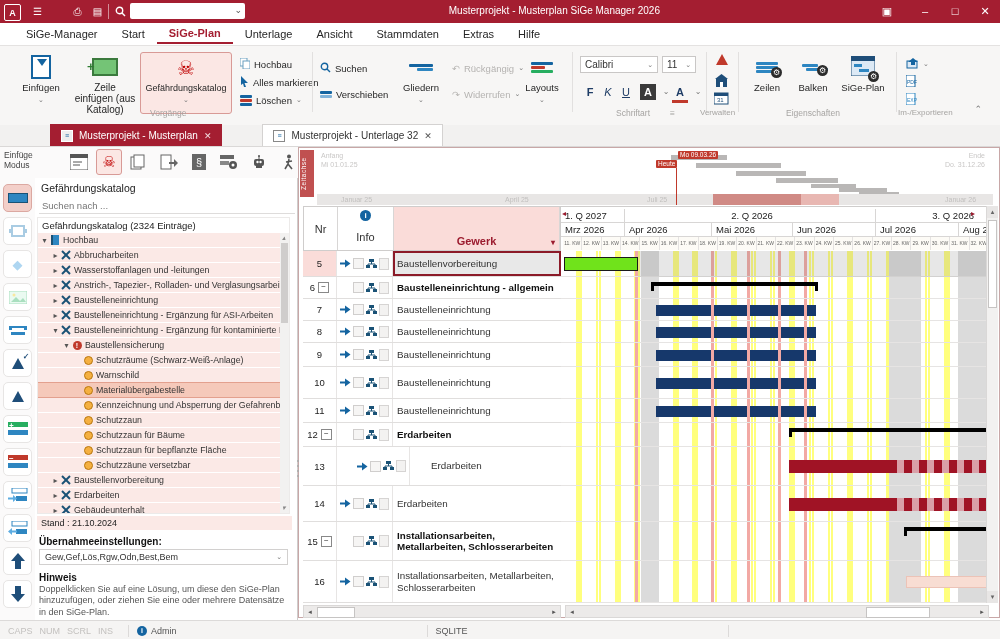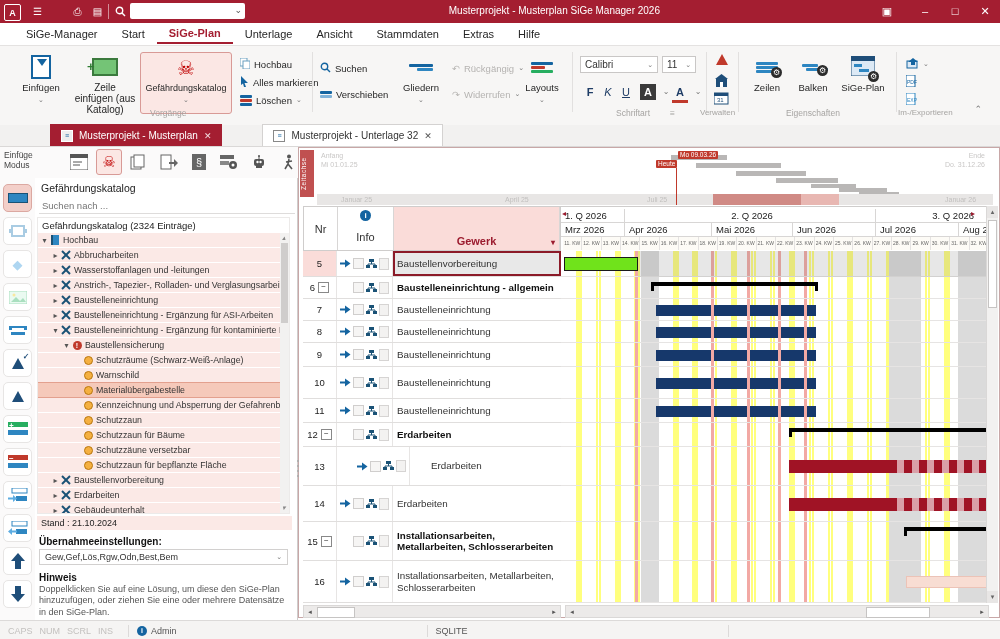--- a/index.html
+++ b/index.html
@@ -633,28 +633,28 @@
             <span class="tree-ico">
               <span style="display:inline-block;width:7px;height:7px;border-radius:50%;background:#f5b041;border:1px solid #b9770e"></span>
             </span>
             <span style="margin-left:2px">Schutzzaun für Bäume</span>
           </div>
           <div class="tree-row" style="padding-left: 35px;">
             <span class="tree-chev"></span>
             <span class="tree-ico">
               <span style="display:inline-block;width:7px;height:7px;border-radius:50%;background:#f5b041;border:1px solid #b9770e"></span>
             </span>
-            <span style="margin-left:2px">Schutzzäune versetzbar</span>
+            <span style="margin-left:2px">Schutzzaun für bepflanzte Fläche</span>
           </div>
           <div class="tree-row" style="padding-left: 35px;">
             <span class="tree-chev"></span>
             <span class="tree-ico">
               <span style="display:inline-block;width:7px;height:7px;border-radius:50%;background:#f5b041;border:1px solid #b9770e"></span>
             </span>
-            <span style="margin-left:2px">Schutzzaun für bepflanzte Fläche</span>
+            <span style="margin-left:2px">Schutzzäune versetzbar</span>
           </div>
           <div class="tree-row" style="padding-left: 13px;">
             <span class="tree-chev">▸</span>
             <span class="tree-ico">
               <svg width="10" height="10">
                 <g stroke="#1a5276" stroke-width="2">
                   <line x1="1" y1="1" x2="9" y2="9"></line>
                   <line x1="9" y1="1" x2="1" y2="9"></line>
                 </g>
               </svg>
@@ -742,21 +742,21 @@
       <div class="th-cell gewerk-head" style="left:90px;width:166px;display:flex;align-items:flex-end;justify-content:center;padding-bottom:3px">
         <span>Gewerk</span>
         <span style="position:absolute;right:4px;bottom:3px;font-size:8px">▾</span>
       </div>
     </div>
 
     <div class="tl">
       <span style="position:absolute;left:1px;top:2px;font-size:8px;color:#9b1b2e;z-index:3">◂</span>
       <span style="position:absolute;right:14px;top:2px;font-size:8px;color:#9b1b2e;z-index:3">▸</span>
       <div id="tlq">
-          <div class="tl-q" style="left: 0px; width: 64px; top: 2px;">1. Q 2026</div>
+          <div class="tl-q" style="left: 0px; width: 64px; top: 2px;">1. Q 2027</div>
           <div class="tl-q" style="left: 64px; width: 251px; top: 2px; justify-content: center;">2. Q 2026</div>
           <div class="tl-q" style="left: 315px; width: 113px; top: 2px; justify-content: flex-end; padding-right: 14px;">3. Q 2026</div>
         </div>
         <div id="tlm">
           <div class="tl-m" style="left: 0px; width: 64px; top: 16px;">Mrz 2026</div>
           <div class="tl-m" style="left: 64px; width: 87px; top: 16px;">Apr 2026</div>
           <div class="tl-m" style="left: 151px; width: 81px; top: 16px;">Mai 2026</div>
           <div class="tl-m" style="left: 232px; width: 83px; top: 16px;">Jun 2026</div>
           <div class="tl-m" style="left: 315px; width: 83px; top: 16px;">Jul 2026</div>
           <div class="tl-m" style="left: 398px; width: 30px; top: 16px;">Aug 2026</div>

